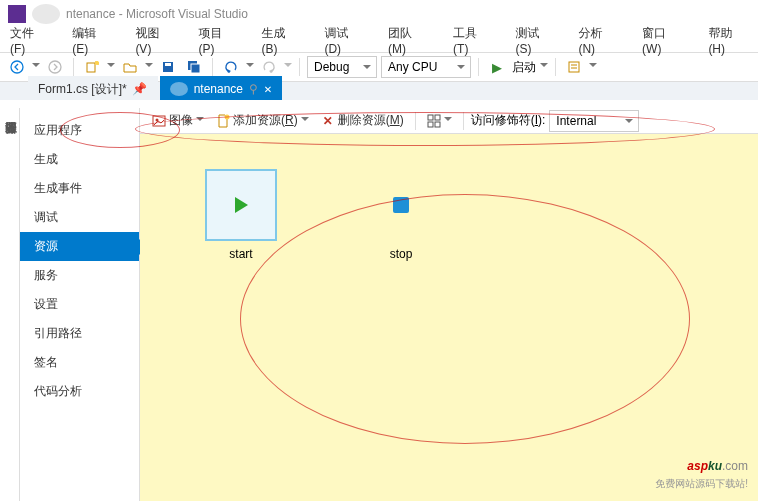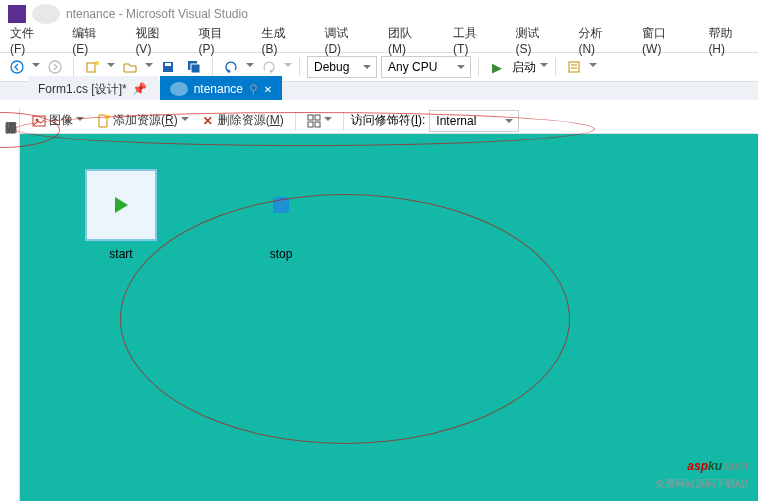--- a/index.html
+++ b/index.html
@@ -25,21 +25,21 @@
 .body{position:absolute;left:20px;top:108px;right:0;bottom:0;display:flex}
 .nav{width:120px;border-right:1px solid #ddd;padding-top:8px}
 .nav-item{padding:6px 14px;color:#333;cursor:default}
 .nav-item.sel{background:#007acc;color:#fff;position:relative}
 .nav-item.sel::after{content:"";position:absolute;right:-8px;top:50%;transform:translateY(-50%);border-top:8px solid transparent;border-bottom:8px solid transparent;border-left:8px solid #007acc}
 .main{flex:1;display:flex;flex-direction:column}
 .restoolbar{height:26px;border-bottom:1px solid #ddd;display:flex;align-items:center;padding:0 8px;gap:4px}
 .rt-btn{display:flex;align-items:center;gap:3px;padding:2px 4px;color:#333}
 .rt-btn .ico{width:14px;height:14px;display:inline-flex;align-items:center;justify-content:center}
 .u{text-decoration:underline}
-.canvas{flex:1;position:relative;background:#14b8a6;padding:20px}
+.canvas{flex:1;position:relative;background:#fef9c3;padding:20px}
 .thumb{position:absolute;width:72px;text-align:center}
 .thumb .box{width:72px;height:72px;display:flex;align-items:center;justify-content:center;margin-bottom:6px}
 .thumb.sel .box{border:2px solid #7fc8e8;background:#eaf6fb}
 .t-play{width:0;height:0;border-top:8px solid transparent;border-bottom:8px solid transparent;border-left:13px solid #2ea82e}
 .t-stop{width:16px;height:16px;background:#1e90d6;border-radius:2px}
 .watermark{position:absolute;right:10px;bottom:10px;text-align:right}
 .watermark .big{font-size:30px;font-weight:bold;font-style:italic;color:#cc0000}
 .watermark .big .k{color:#14532d}
 .watermark .big .com{font-size:12px;color:#888;font-style:normal;font-weight:normal}
 .watermark .sub{font-size:10px;color:#999}
@@ -159,20 +159,32 @@
   </div>
 </div>
 
 <div class="sidebar-rail">
   <span>服务器资源管理器</span>
   <span style="height:6px;display:block"></span>
   <span>数据源</span>
 </div>
 
 <div class="body">
+  <div class="nav">
+    <div class="nav-item">应用程序</div>
+    <div class="nav-item">生成</div>
+    <div class="nav-item">生成事件</div>
+    <div class="nav-item">调试</div>
+    <div class="nav-item sel">资源</div>
+    <div class="nav-item">服务</div>
+    <div class="nav-item">设置</div>
+    <div class="nav-item">引用路径</div>
+    <div class="nav-item">签名</div>
+    <div class="nav-item">代码分析</div>
+  </div>
 
   <div class="main">
     <div class="restoolbar">
       <div class="rt-btn">
         <span class="ico">
             <svg width="14" height="14">
               <rect x="1" y="2" width="12" height="10" fill="none" stroke="#c0392b"></rect>
               <circle cx="5" cy="6" r="1.5" fill="#c0392b"></circle>
               <path d="M2 11 l4 -4 l3 2 l3 -3" fill="none" stroke="#c0392b"></path>
             </svg>

